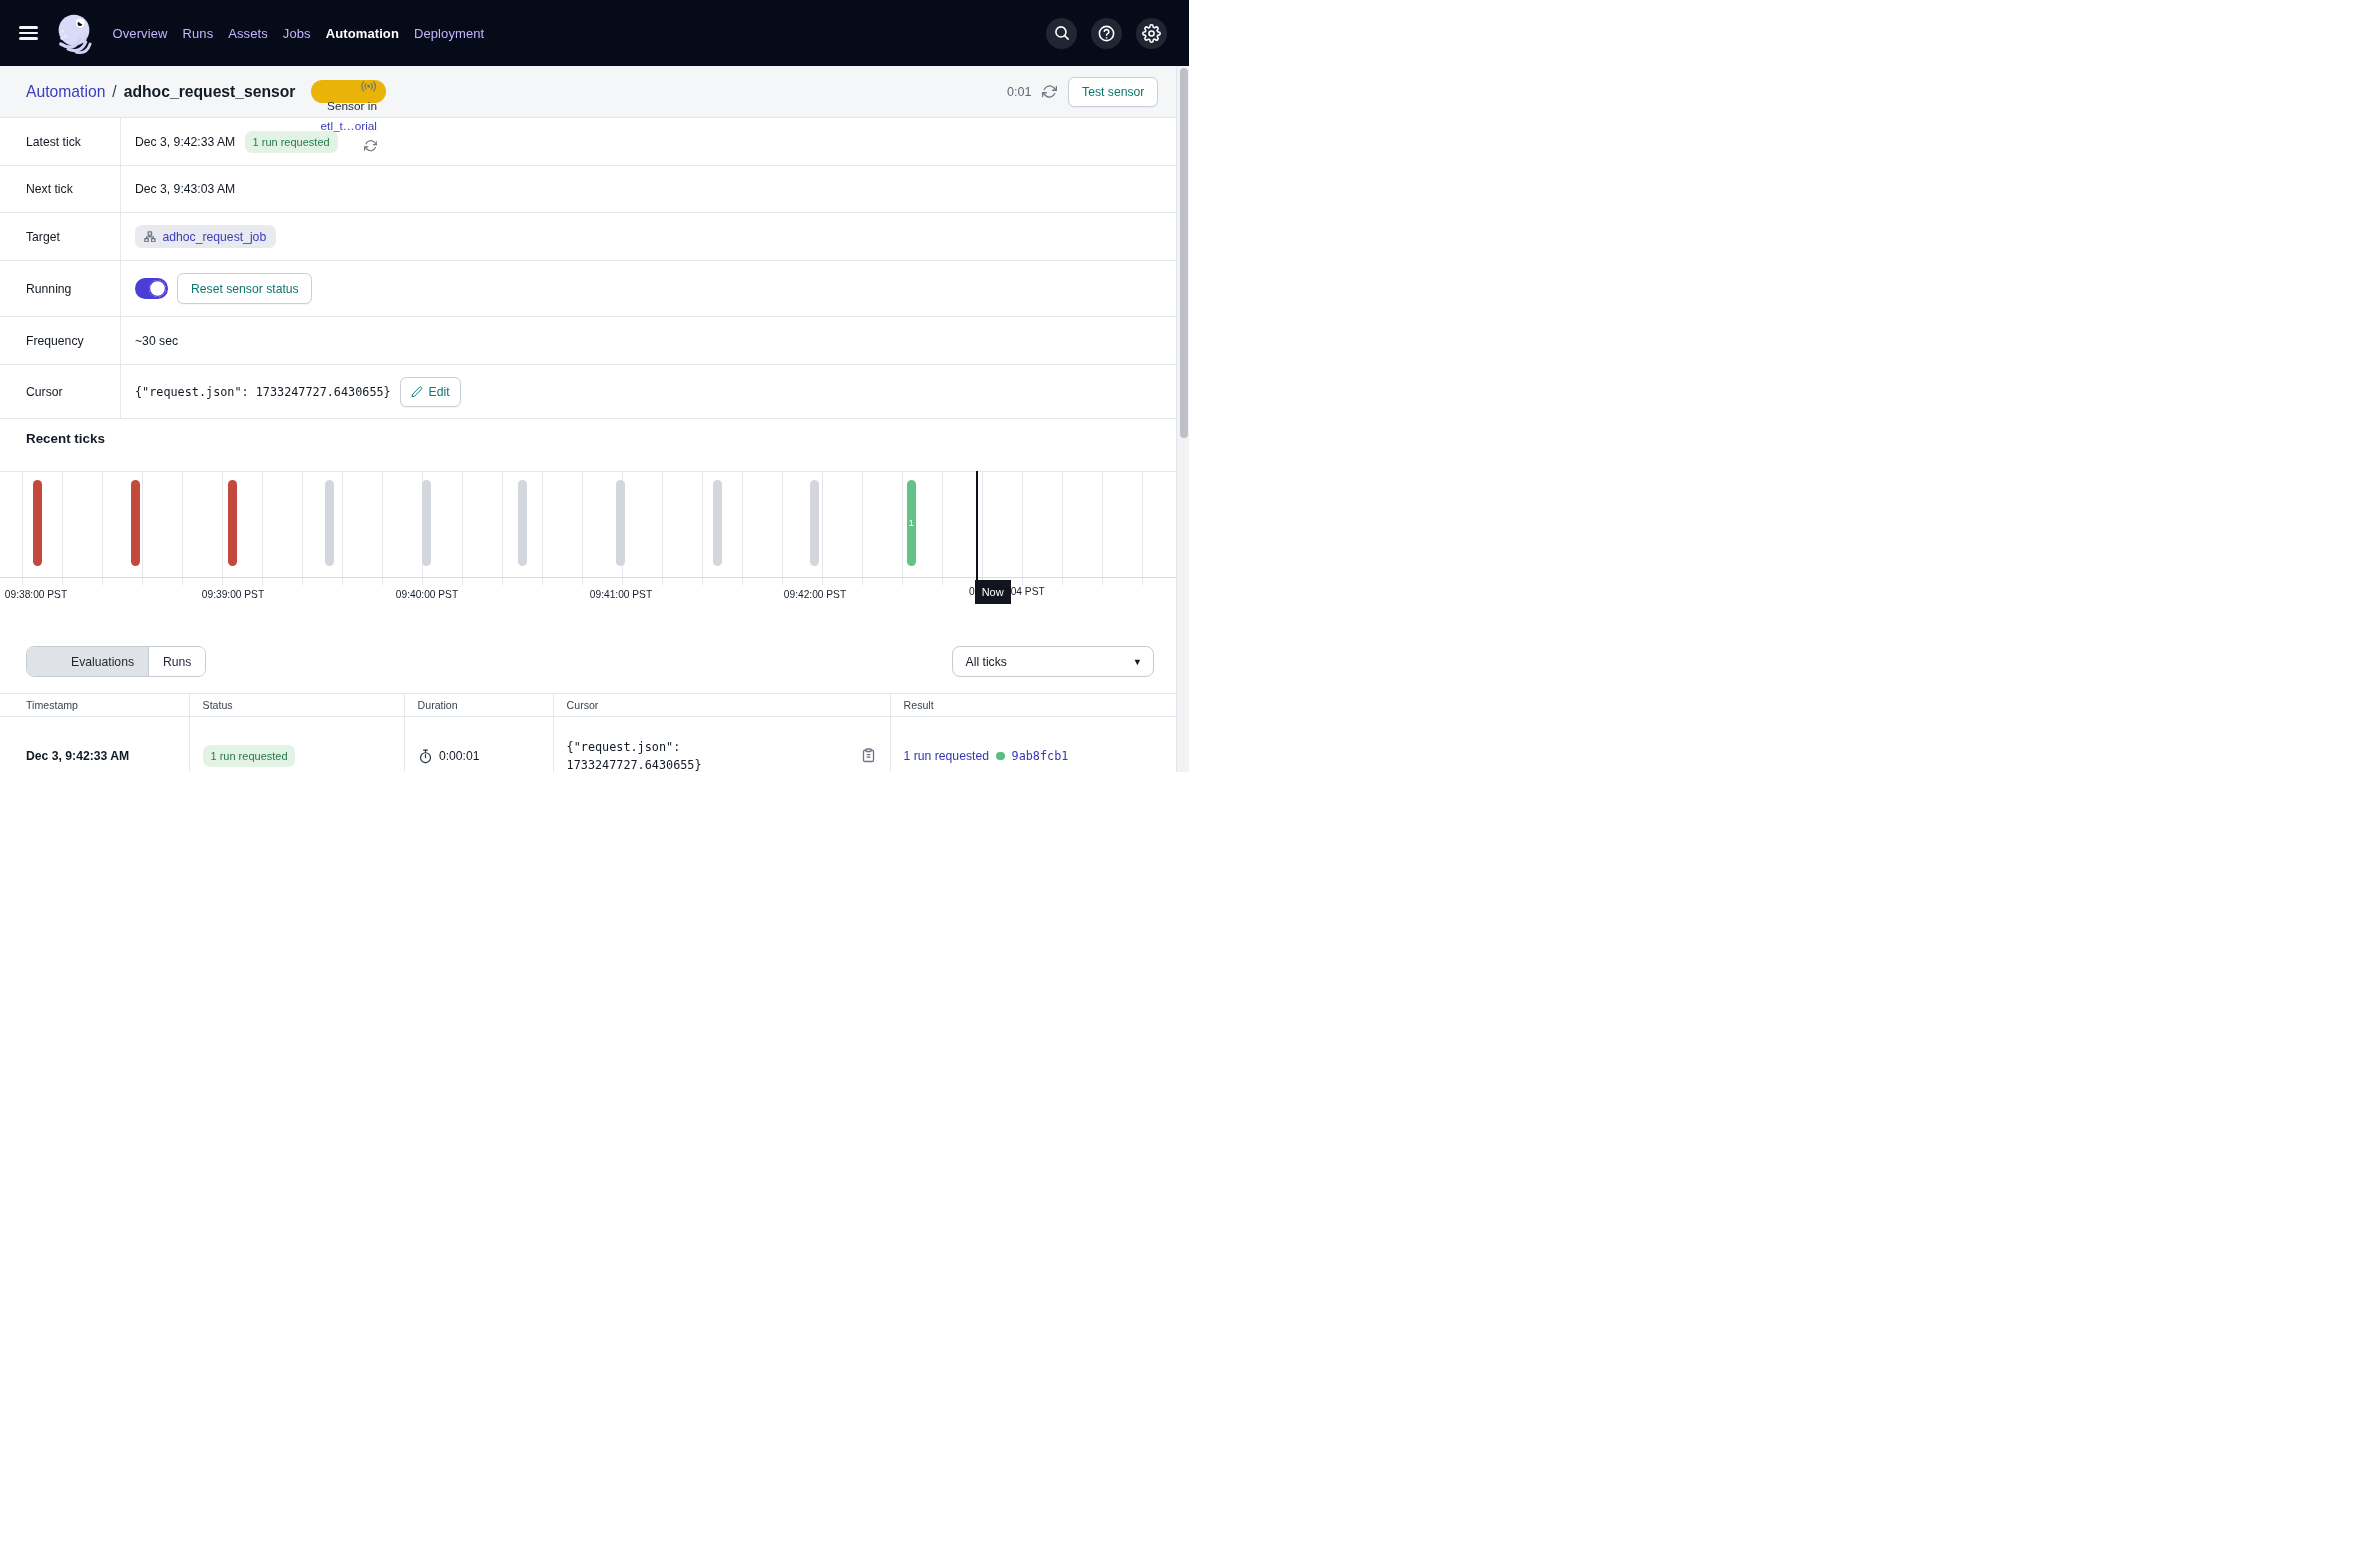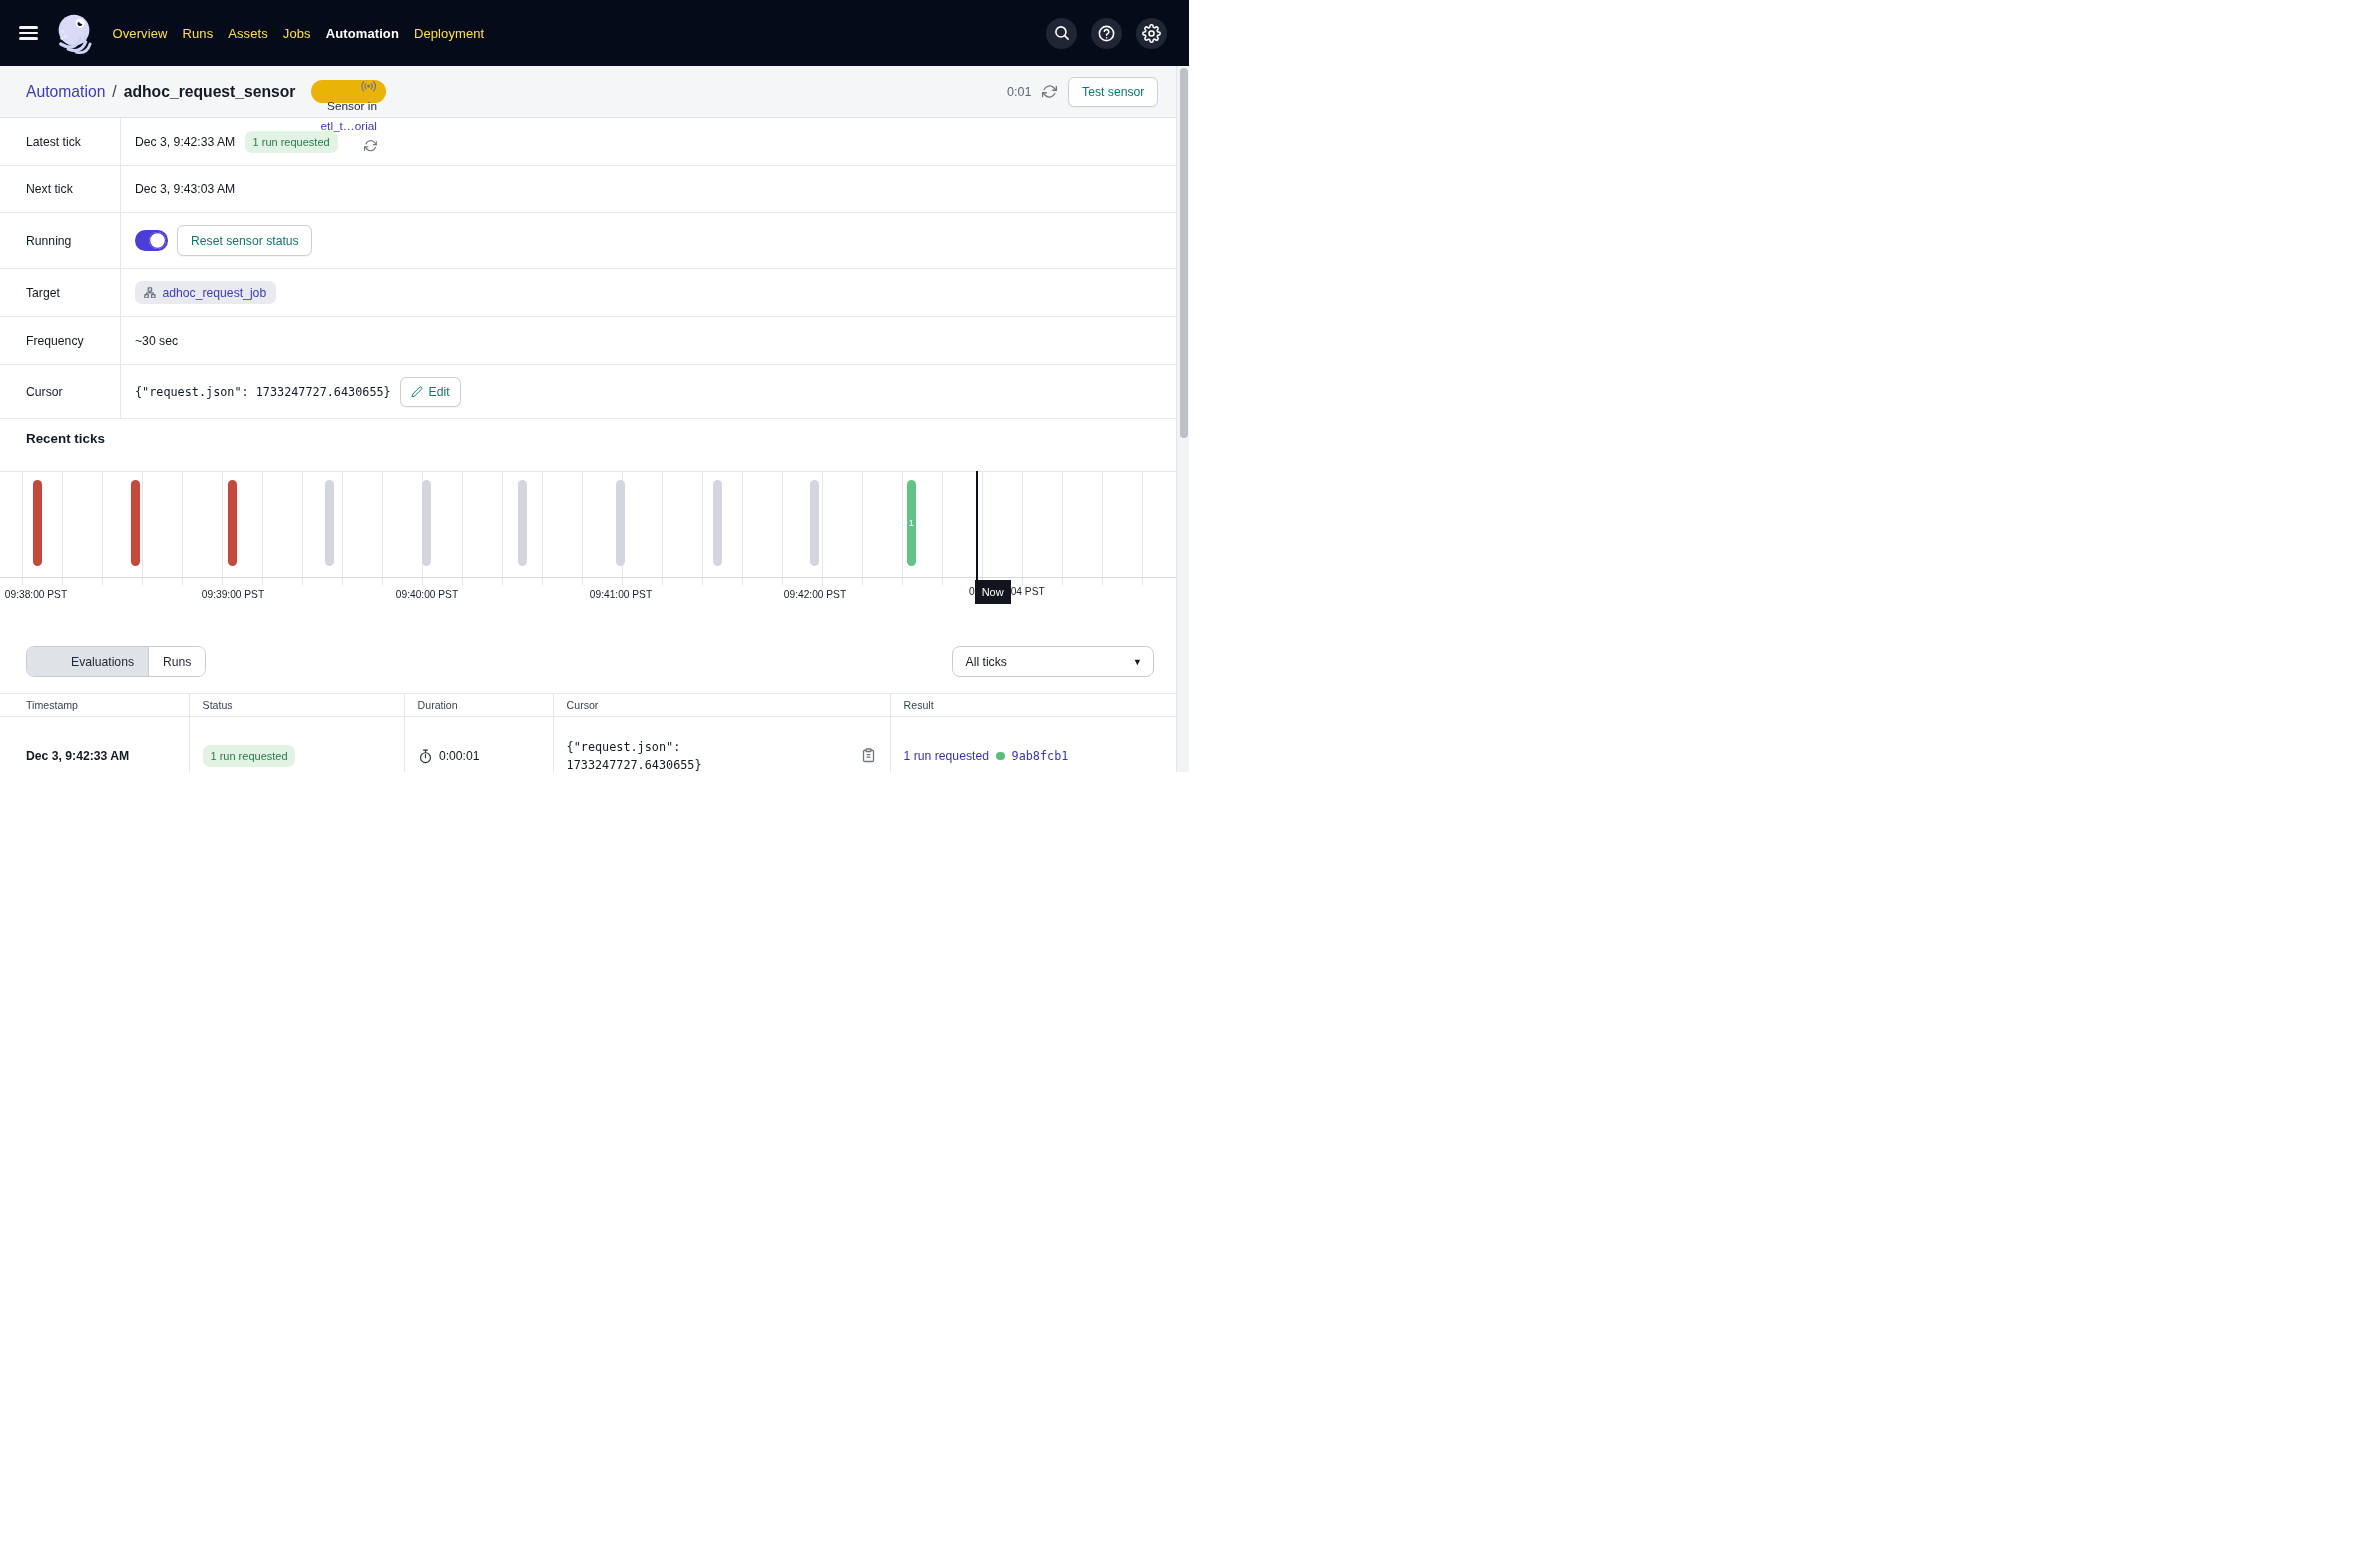--- a/index.html
+++ b/index.html
@@ -7,21 +7,21 @@
   body { font-family:"Liberation Sans", sans-serif; background:#fff; color:#121A24; position:relative; }
 
   
   .navbar { position:absolute; left:0; top:0; width:1189px; height:66px;
     background:#060B19; display:flex; align-items:center; padding-left:19px; }
   .hamburger { width:19px; height:13.4px; display:flex; flex-direction:column; justify-content:space-between;
     background:none; border:none; cursor:pointer; }
   .hamburger span { display:block; height:2.4px; border-radius:1.6px; background:#F5F6F8; }
   .logo { width:44px; height:46px; margin-left:14px; }
   .nav-links { display:flex; align-items:center; gap:15px; margin-left:16.5px; }
-  .nav-link { color:#fde047; font-size:13px; text-decoration:none; letter-spacing:0.1px; }
+  .nav-link { color:#c4b5fd; font-size:13px; text-decoration:none; letter-spacing:0.1px; }
   .nav-link.active { color:#FFFFFF; font-weight:700; }
   .nav-actions { margin-left:auto; margin-right:22px; display:flex; gap:14px; }
   .icon-circle { width:31px; height:31px; border-radius:50%; background:#202634; border:none; cursor:pointer;
     display:flex; align-items:center; justify-content:center; color:#fff; }
 
   
   .crumb-bar { position:absolute; left:0; top:66px; width:1189px; height:52px; background:#F5F6F8;
     border-bottom:0.8px solid #E2E5EA; display:flex; align-items:center; padding:0 31px 0 26px; }
   .crumb-section { color:#3B3CBC; font-size:15.7px; text-decoration:none; }
   .crumb-sep { font-size:15.7px; color:#37404D; margin:0 7px; }
@@ -208,43 +208,43 @@
       <span>Dec 3, 9:42:33 AM</span>
       <span class="chip-green">1 run requested</span>
     </div>
   </div>
   <div class="drow" style="height:47px">
     <div class="lbl">Next tick</div>
     <div class="val">
         <span>Dec 3, 9:43:03 AM</span>
       </div>
   </div>
-  <div class="drow" style="height:56px">
-    <div class="lbl">Running</div>
-    <div class="val">
-      <button class="toggle" aria-checked="true">
-          <span class="knob"></span>
-        </button>
-      <button class="btn" style="height:31px;padding:0 12.6px">Reset sensor status</button>
-    </div>
-  </div>
   <div class="drow" style="height:48px">
     <div class="lbl">Target</div>
     <div class="val">
       <span class="chip-gray">
         <span class="muted-ic">
           <svg width="11.8" height="11.8" viewBox="0 0 14 14" fill="none" stroke="currentColor" stroke-width="1.5" stroke-linejoin="round">
               <rect x="5" y="1" width="4" height="4"></rect>
               <rect x="1" y="9" width="4" height="4"></rect>
               <rect x="9" y="9" width="4" height="4"></rect>
               <path d="M7 5v2M3 9V7h8v2"></path>
             </svg>
         </span>
         <a href="#">adhoc_request_job</a>
       </span>
+    </div>
+  </div>
+  <div class="drow" style="height:56px">
+    <div class="lbl">Running</div>
+    <div class="val">
+      <button class="toggle" aria-checked="true">
+          <span class="knob"></span>
+        </button>
+      <button class="btn" style="height:31px;padding:0 12.6px">Reset sensor status</button>
     </div>
   </div>
   <div class="drow" style="height:48px">
     <div class="lbl">Frequency</div>
     <div class="val">
         <span>~30 sec</span>
       </div>
   </div>
   <div class="drow" style="height:54px">
     <div class="lbl">Cursor</div>

